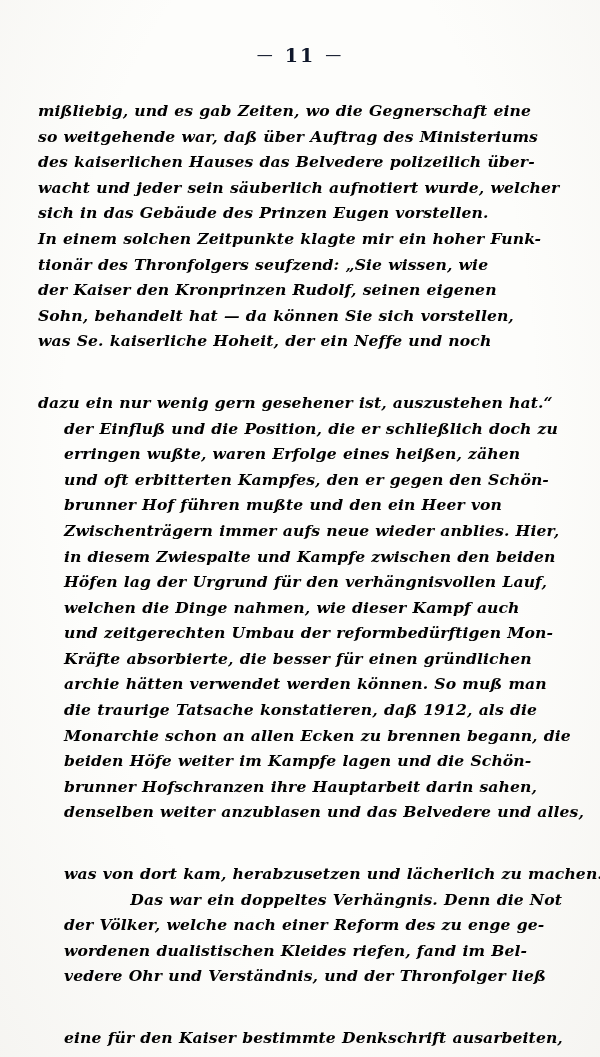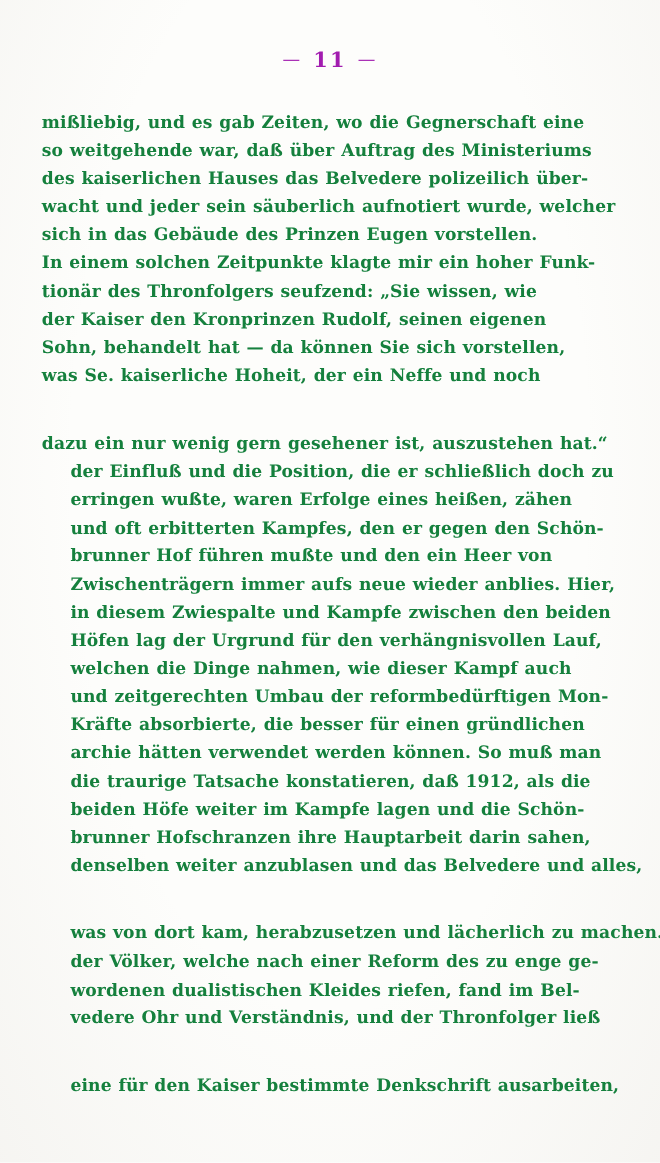--- a/index.html
+++ b/index.html
@@ -32,44 +32,45 @@
   }
 
   .page-header {
     position: absolute;
     top: 44px;
     left: 0;
     right: 0;
     text-align: center;
     font-size: 19px;
     letter-spacing: 2px;
-    color: #a21caf;
+    color: #0f172a;
     font-family: "DejaVu Serif", serif;
     font-weight: 700;
   }
   .page-header .dash {
     font-weight: 400;
     font-size: 16px;
     position: relative;
     top: -2px;
   }
   .page-header .num {
     margin: 0 10px;
   }
 
   .body-text {
     position: absolute;
     top: 98px;
     left: 38px;
     width: 524px;
-    color: #15803d;
+    color: #000000;
     font-family: "DejaVu Serif", serif;
     font-size: 15.6px;
     line-height: 25.6px;
     text-align: justify;
+    font-style: italic;
     -webkit-font-smoothing: none;
   }
 
   
   .fraktur {
     font-family: "DejaVu Serif", serif;
     font-weight: 700;
     letter-spacing: 0.1px;
     word-spacing: 0.6px;
     transform: none;
@@ -180,33 +181,40 @@
       <span class="just">
           <span>Kräfte absorbierte, die besser für einen gründlichen</span>
         </span>
       <span class="just">
           <span>archie hätten verwendet werden können. So muß man</span>
         </span>
       <span class="just">
           <span>die traurige Tatsache konstatieren, daß 1912, als die</span>
         </span>
       <span class="just">
+          <span>Monarchie schon an allen Ecken zu brennen begann, die</span>
+        </span>
+      <span class="just">
           <span>beiden Höfe weiter im Kampfe lagen und die Schön-</span>
         </span>
       <span class="just">
           <span>brunner Hofschranzen ihre Hauptarbeit darin sahen,</span>
         </span>
       <span class="just">
           <span>denselben weiter anzublasen und das Belvedere und alles,</span>
         </span>
       <span class="lastline">was von dort kam, herabzusetzen und lächerlich zu machen.</span>
     </p>
 
     <p>
       <span class="just">
+          <span class="indent-space"></span>
+          <span>Das war ein doppeltes Verhängnis. Denn die Not</span>
+        </span>
+      <span class="just">
           <span>der Völker, welche nach einer Reform des zu enge ge-</span>
         </span>
       <span class="just">
           <span>wordenen dualistischen Kleides riefen, fand im Bel-</span>
         </span>
       <span class="just">
           <span>vedere Ohr und Verständnis, und der Thronfolger ließ</span>
         </span>
       <span class="lastline">eine für den Kaiser bestimmte Denkschrift ausarbeiten,</span>
     </p>

